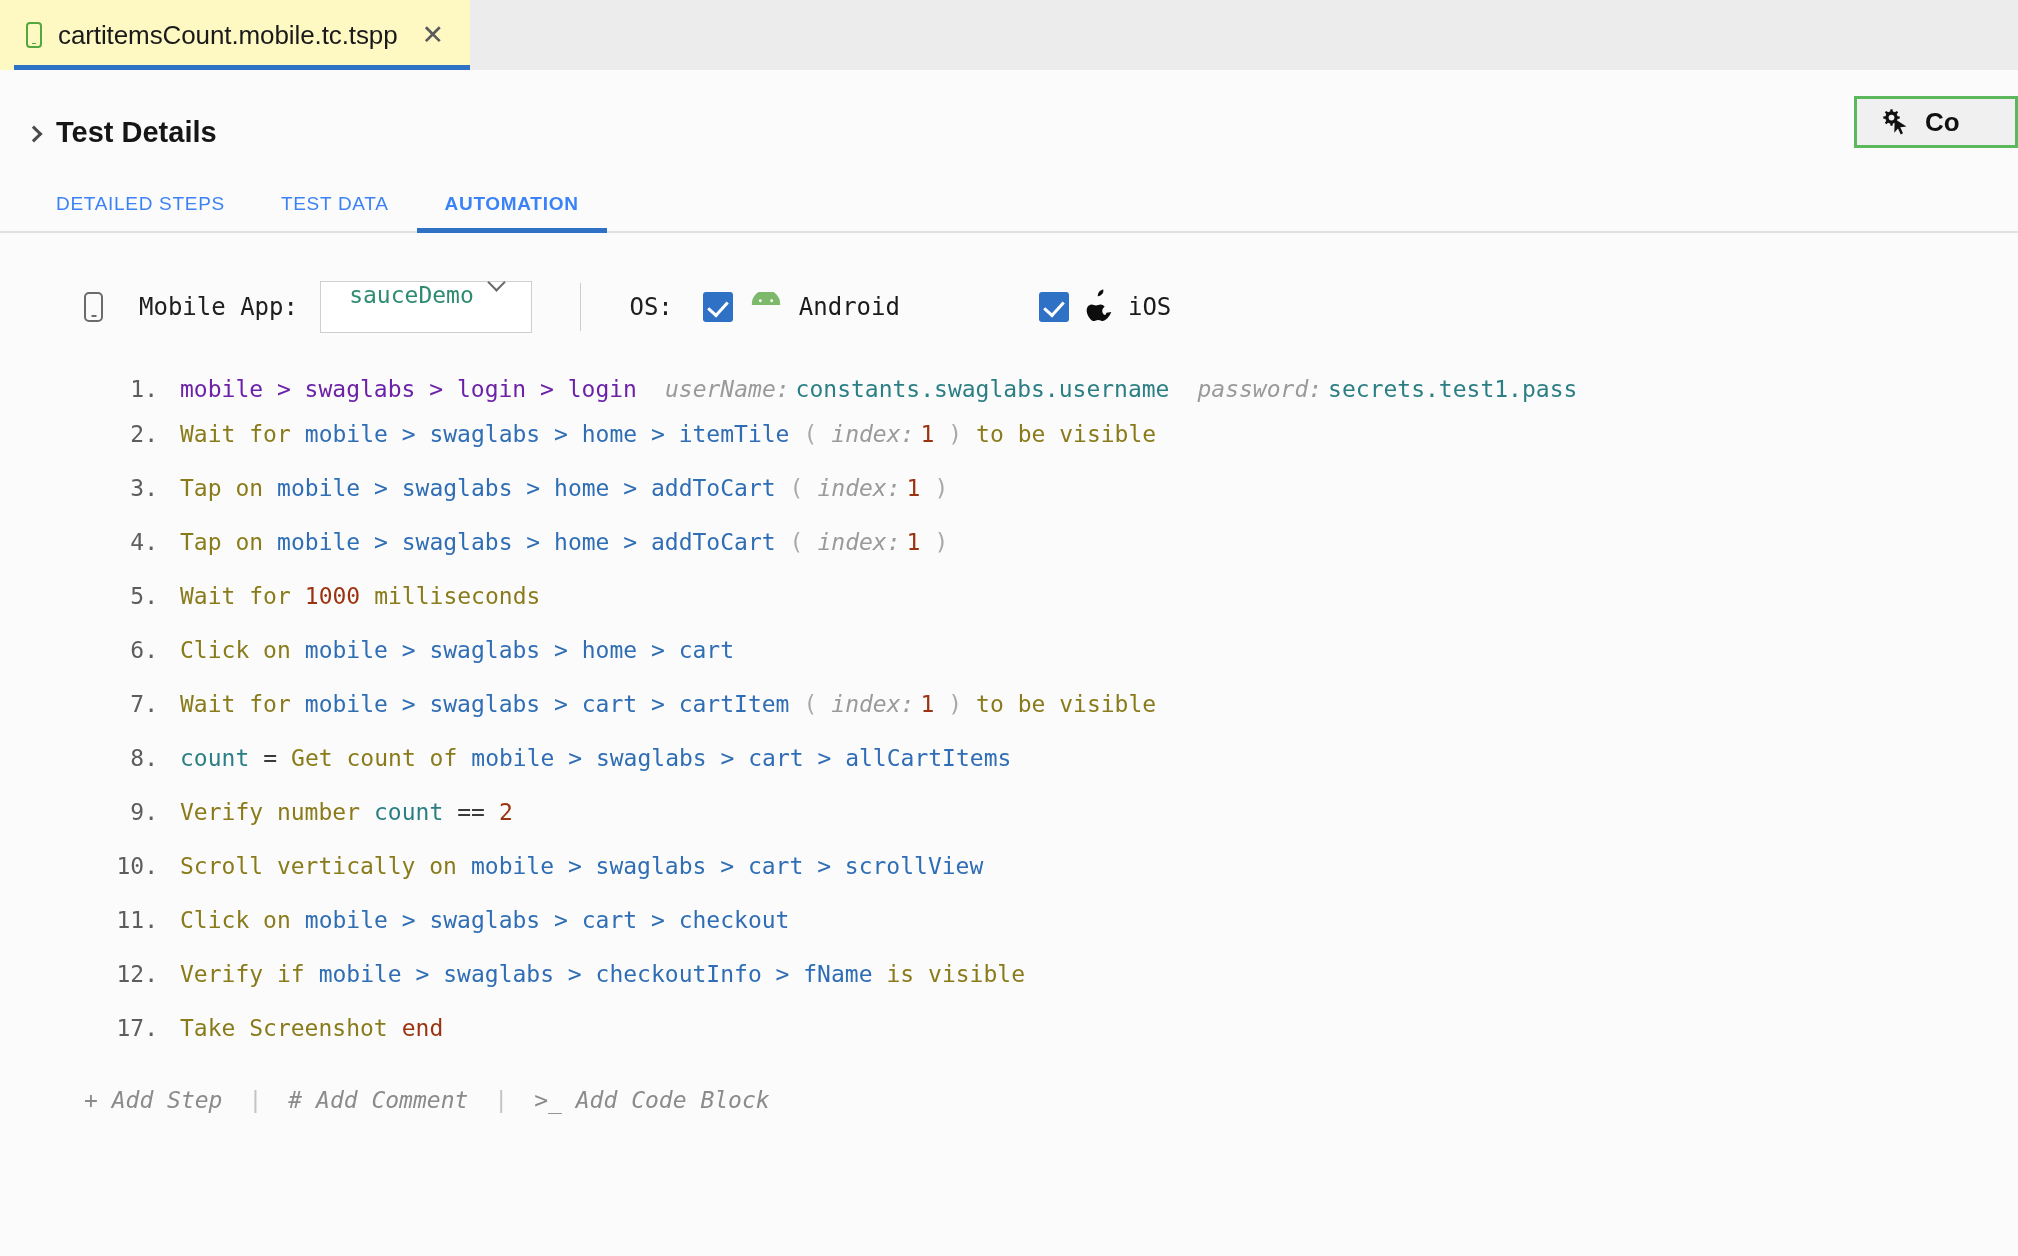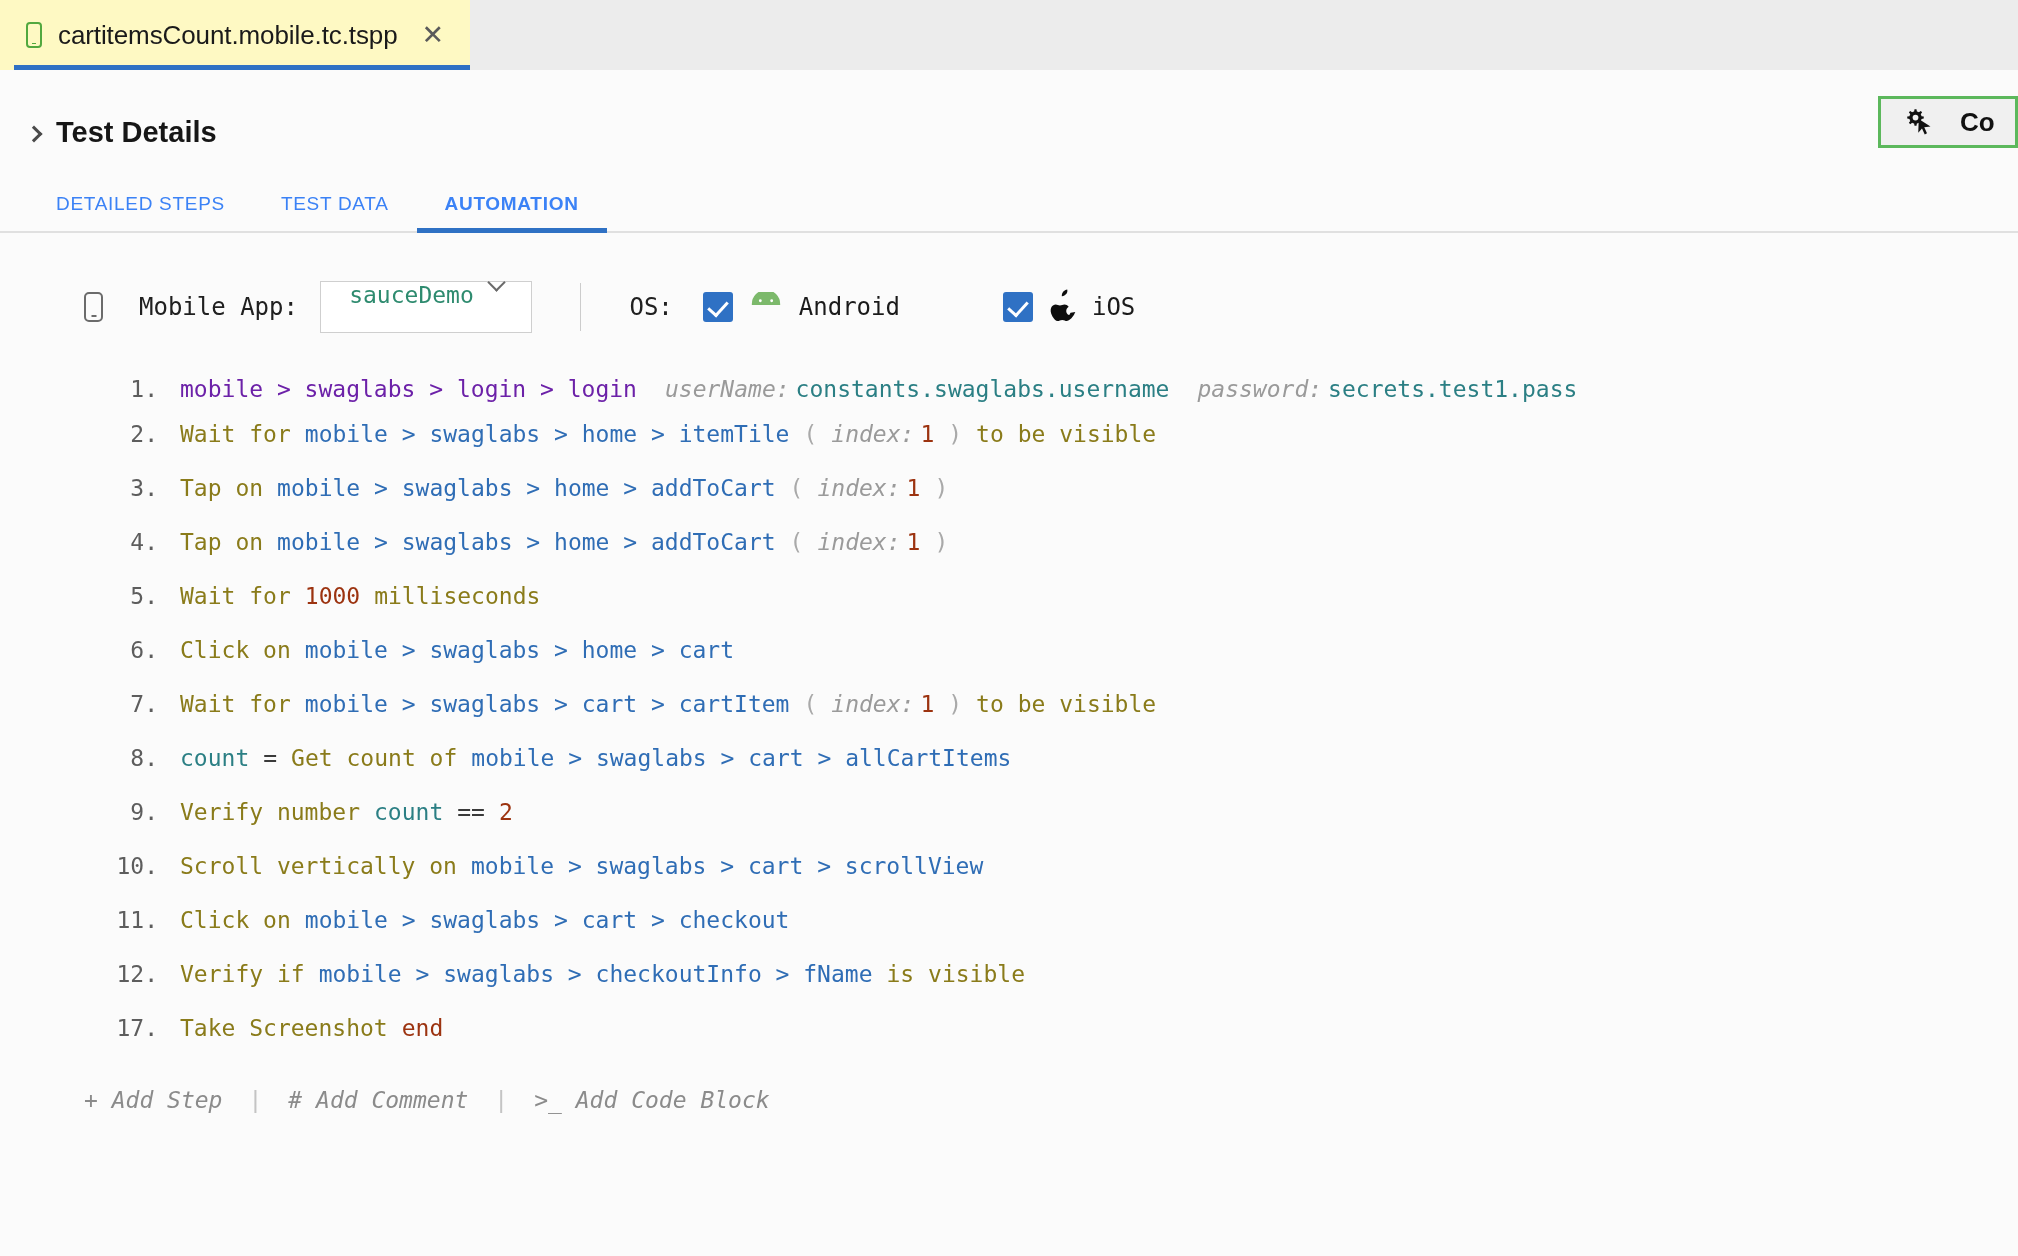--- a/index.html
+++ b/index.html
@@ -63,27 +63,27 @@
     margin-left: 8px;
     cursor: pointer;
     font-weight: 300;
   }
 
   
   .config-btn {
     position: absolute;
     top: 96px;
     right: 0;
-    width: 140px;
+    width: 164px;
     height: 52px;
     background: #f0f0f0;
     border: 3px solid #5cb85c;
     display: flex;
     align-items: center;
-    gap: 27px;
+    gap: 16px;
     padding-left: 22px;
     overflow: hidden;
     cursor: pointer;
   }
   .gear-cursor-icon { position: relative; width: 30px; height: 30px; flex: 0 0 auto; }
   .config-label {
     font-size: 26px;
     font-weight: bold;
     color: #111;
     white-space: nowrap;
@@ -208,21 +208,21 @@
   .checkbox::after {
     content: "";
     position: absolute;
     left: 9px; top: 5px;
     width: 9px; height: 16px;
     border-right: 3px solid #fff;
     border-bottom: 3px solid #fff;
     transform: rotate(42deg);
   }
   .os-name { font-size: 24px; color: #1a1a1a; }
-  .ios-gap { margin-left: 70px; padding-left: 33px; }
+  .ios-gap { margin-left: 106px; padding-left: 33px; }
 
   
   .steps {
     padding: 34px 0 0 0;
     font-family: "DejaVu Sans Mono", "Liberation Mono", monospace;
   }
   .step {
     display: flex;
     align-items: baseline;
     height: 54px;

